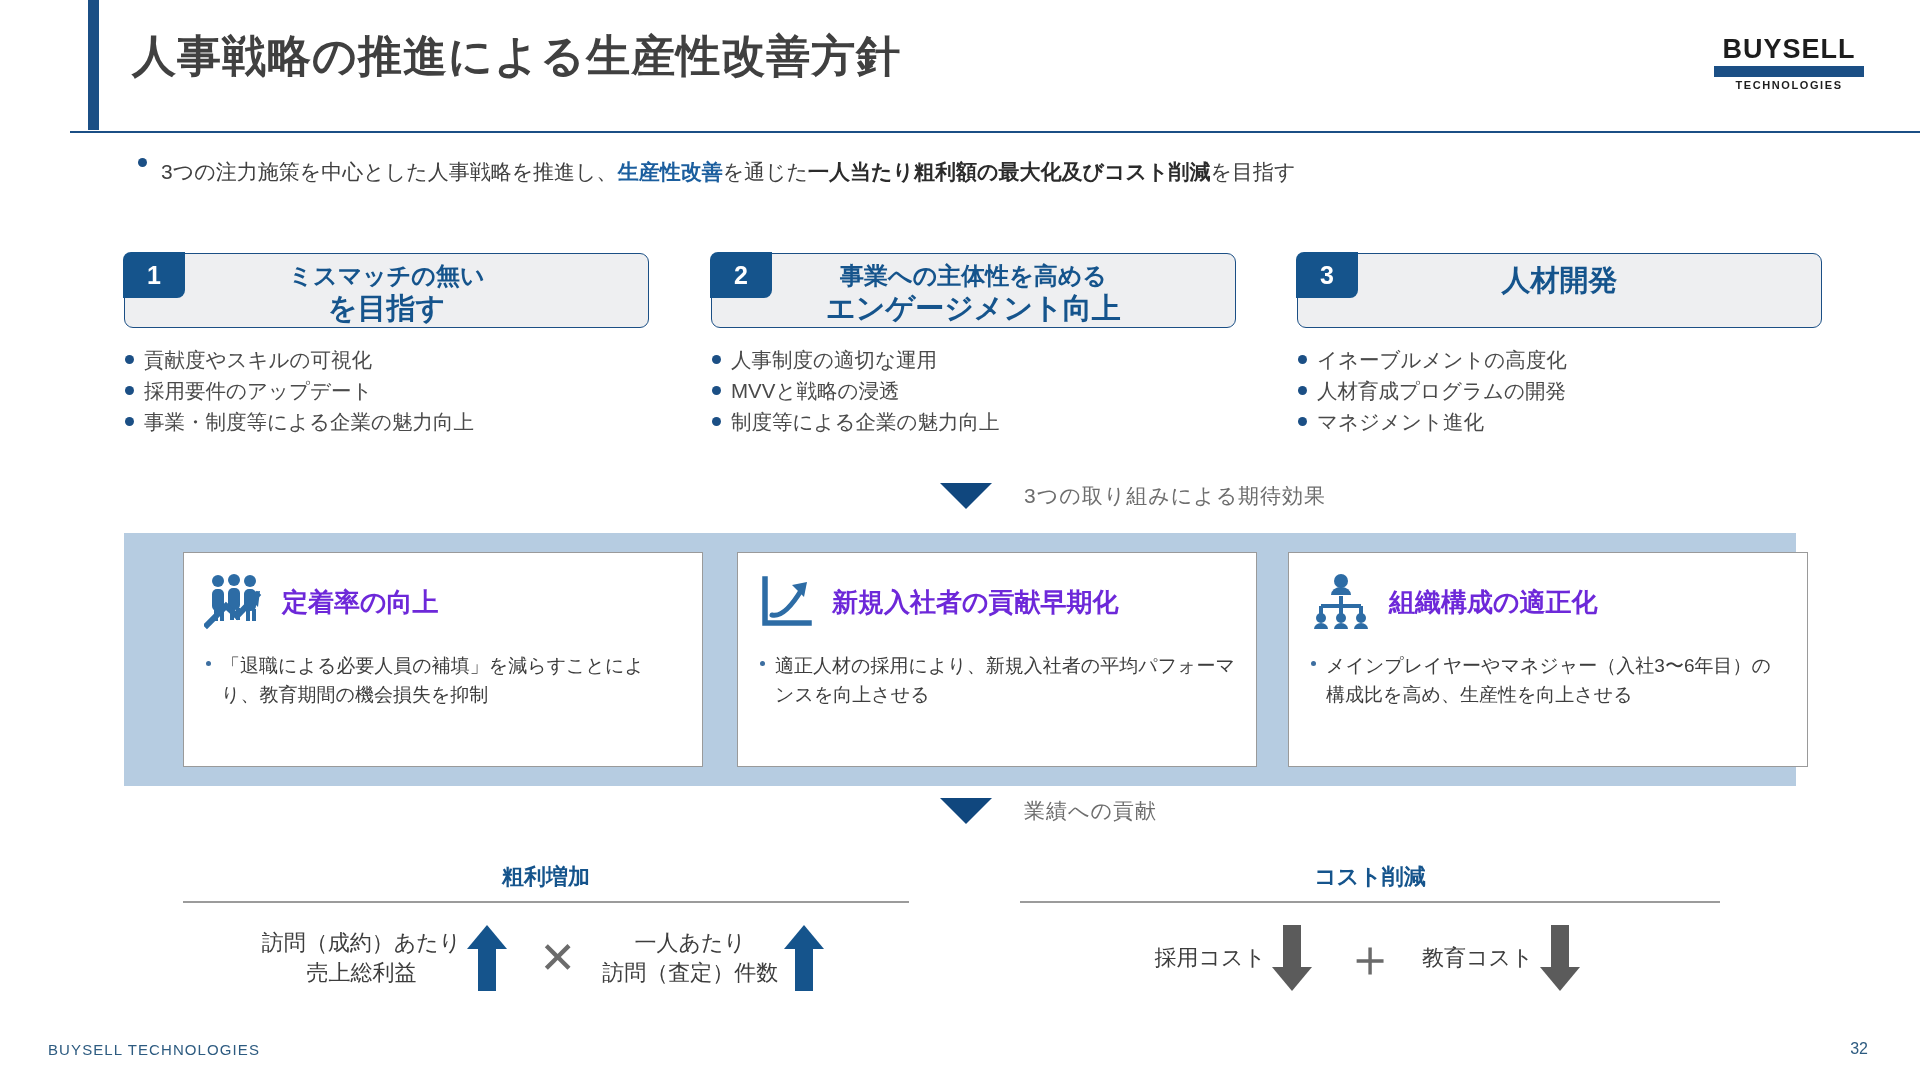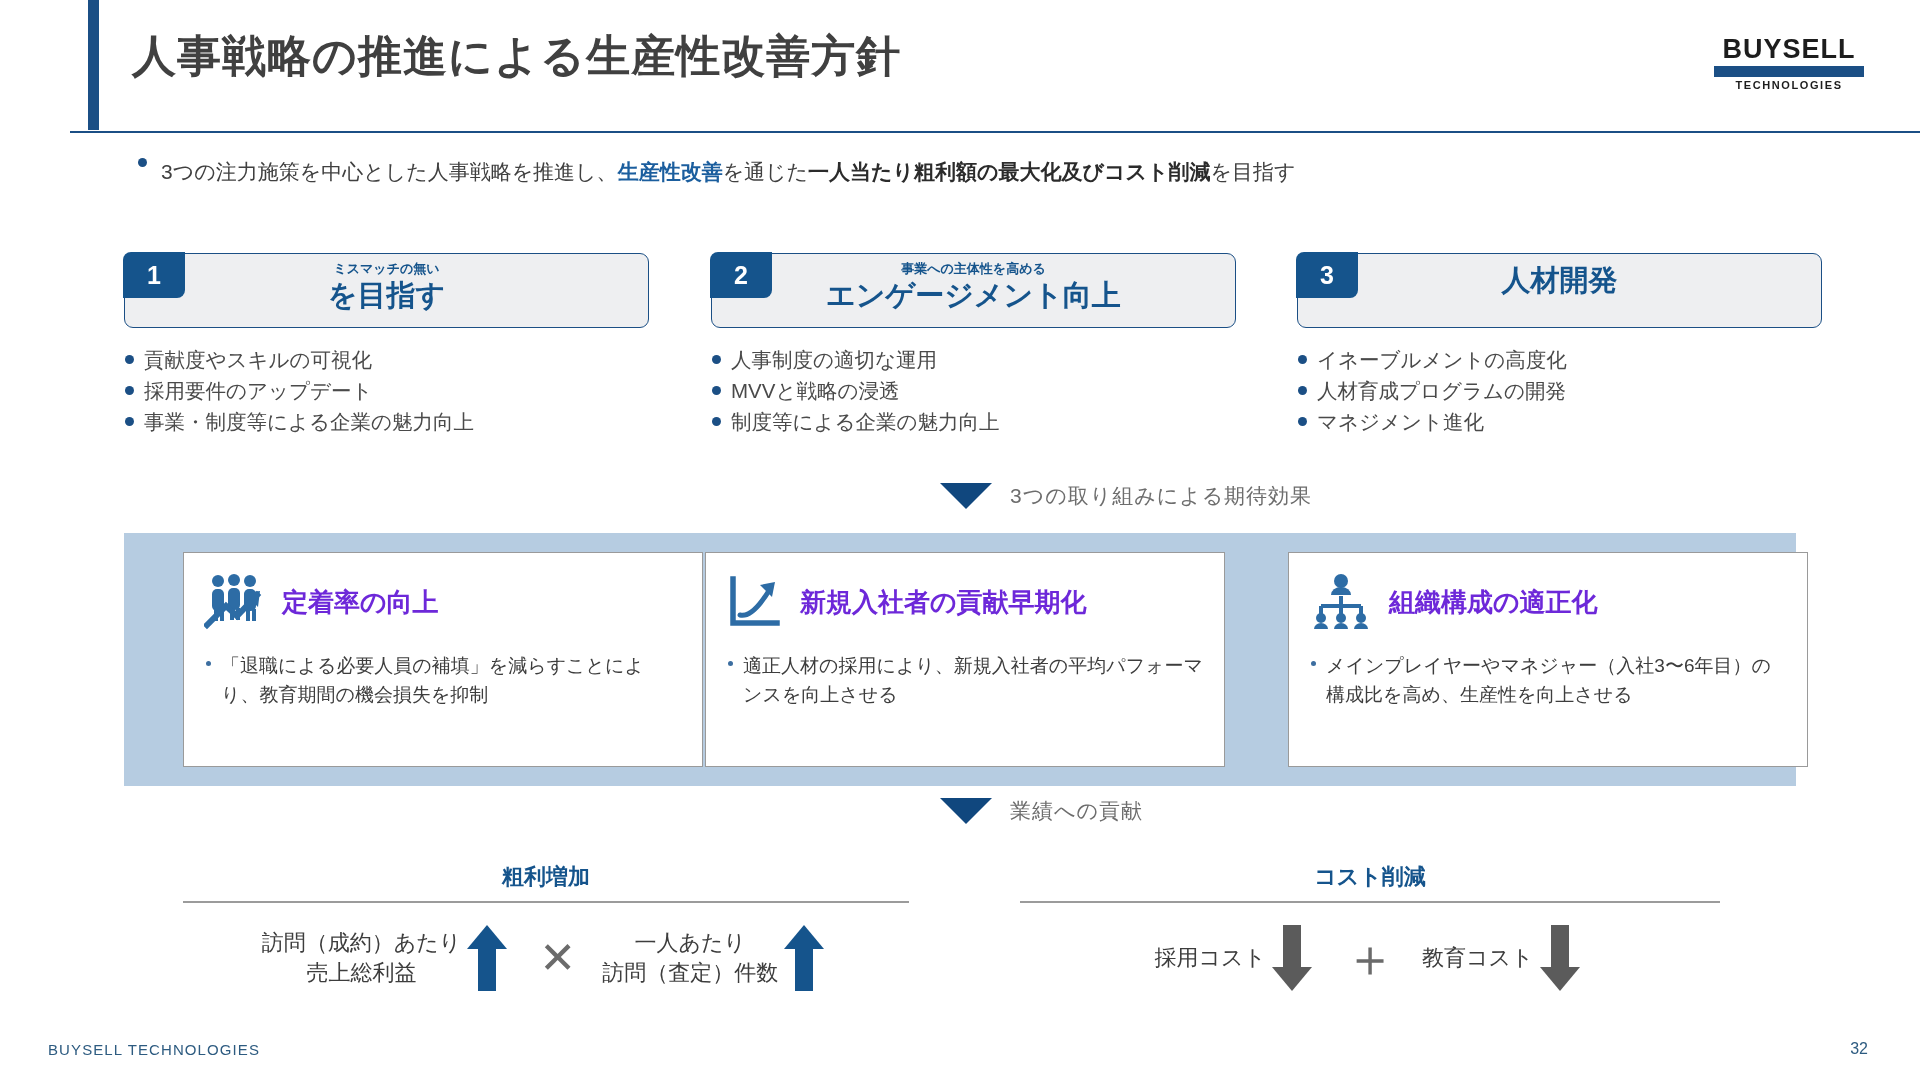--- a/index.html
+++ b/index.html
@@ -26,41 +26,41 @@
 
   
   .col{position:absolute;top:253px;width:525px;}
   .col.c1{left:124px;} .col.c2{left:711px;} .col.c3{left:1297px;}
   .sbox{position:relative;height:75px;background:#eeeff1;border:1.6px solid #1b4f85;
         border-radius:9px;box-sizing:border-box;}
   .badge{position:absolute;left:-2px;top:-2px;width:62px;height:46px;background:#15548c;
          border-radius:8px 0 8px 0;color:#fff;font-size:25px;font-weight:700;
          display:flex;align-items:center;justify-content:center;}
   .sbox .txt{position:absolute;left:0;right:0;top:8px;text-align:center;color:#15548c;}
-  .sbox .sub{font-size:13px;font-weight:700;line-height:1.15;}
+  .sbox .sub{font-size:24px;font-weight:700;line-height:1.15;}
   .sbox .main{font-size:29px;font-weight:700;line-height:1.2;margin-top:1px;}
   .blist{margin-top:16px;padding-left:20px;}
   .blist li{list-style:none;position:relative;font-size:20.5px;color:#4a4a4a;
             line-height:1.52;white-space:nowrap;}
   .blist li:before{content:"";position:absolute;left:-19px;top:11px;width:9px;height:9px;
                    border-radius:50%;background:#1b4f85;}
 
   
-  .conn{position:absolute;display:flex;align-items:center;gap:18px;}
+  .conn{position:absolute;display:flex;align-items:center;gap:32px;}
   .tri{width:0;height:0;border-left:26px solid transparent;border-right:26px solid transparent;
        border-top:26px solid #10477e;}
   .conn .clabel{font-size:21px;color:#6d6d6d;letter-spacing:1px;white-space:nowrap;}
   #conn1{left:940px;top:482px;}
   #conn2{left:940px;top:797px;}
 
   
   .band{position:absolute;left:124px;top:533px;width:1672px;height:253px;background:#b6cce1;}
   .card{position:absolute;top:552px;width:520px;height:215px;background:#fff;
         border:1.4px solid #9a9a9a;box-sizing:border-box;padding:18px 20px 0 20px;}
-  .card.k1{left:183px;} .card.k2{left:705px;} .card.k3{left:1288px;}
+  .card.k1{left:183px;} .card.k2{left:737px;} .card.k3{left:1288px;}
   .cardhead{display:flex;align-items:center;gap:16px;height:62px;}
   .cardhead .ttl{font-size:26px;font-weight:700;color:#6d28d9;white-space:nowrap;}
   .cardbody{margin-top:18px;font-size:19px;color:#3d3d3d;line-height:1.55;
             position:relative;padding-left:17px;}
   .cardbody:before{content:"";position:absolute;left:2px;top:10px;width:5px;height:5px;
                    border-radius:50%;background:#3c6ea0;}
 
   
   .kpi{position:absolute;top:862px;}
   .kpi.left{left:183px;width:726px;}

